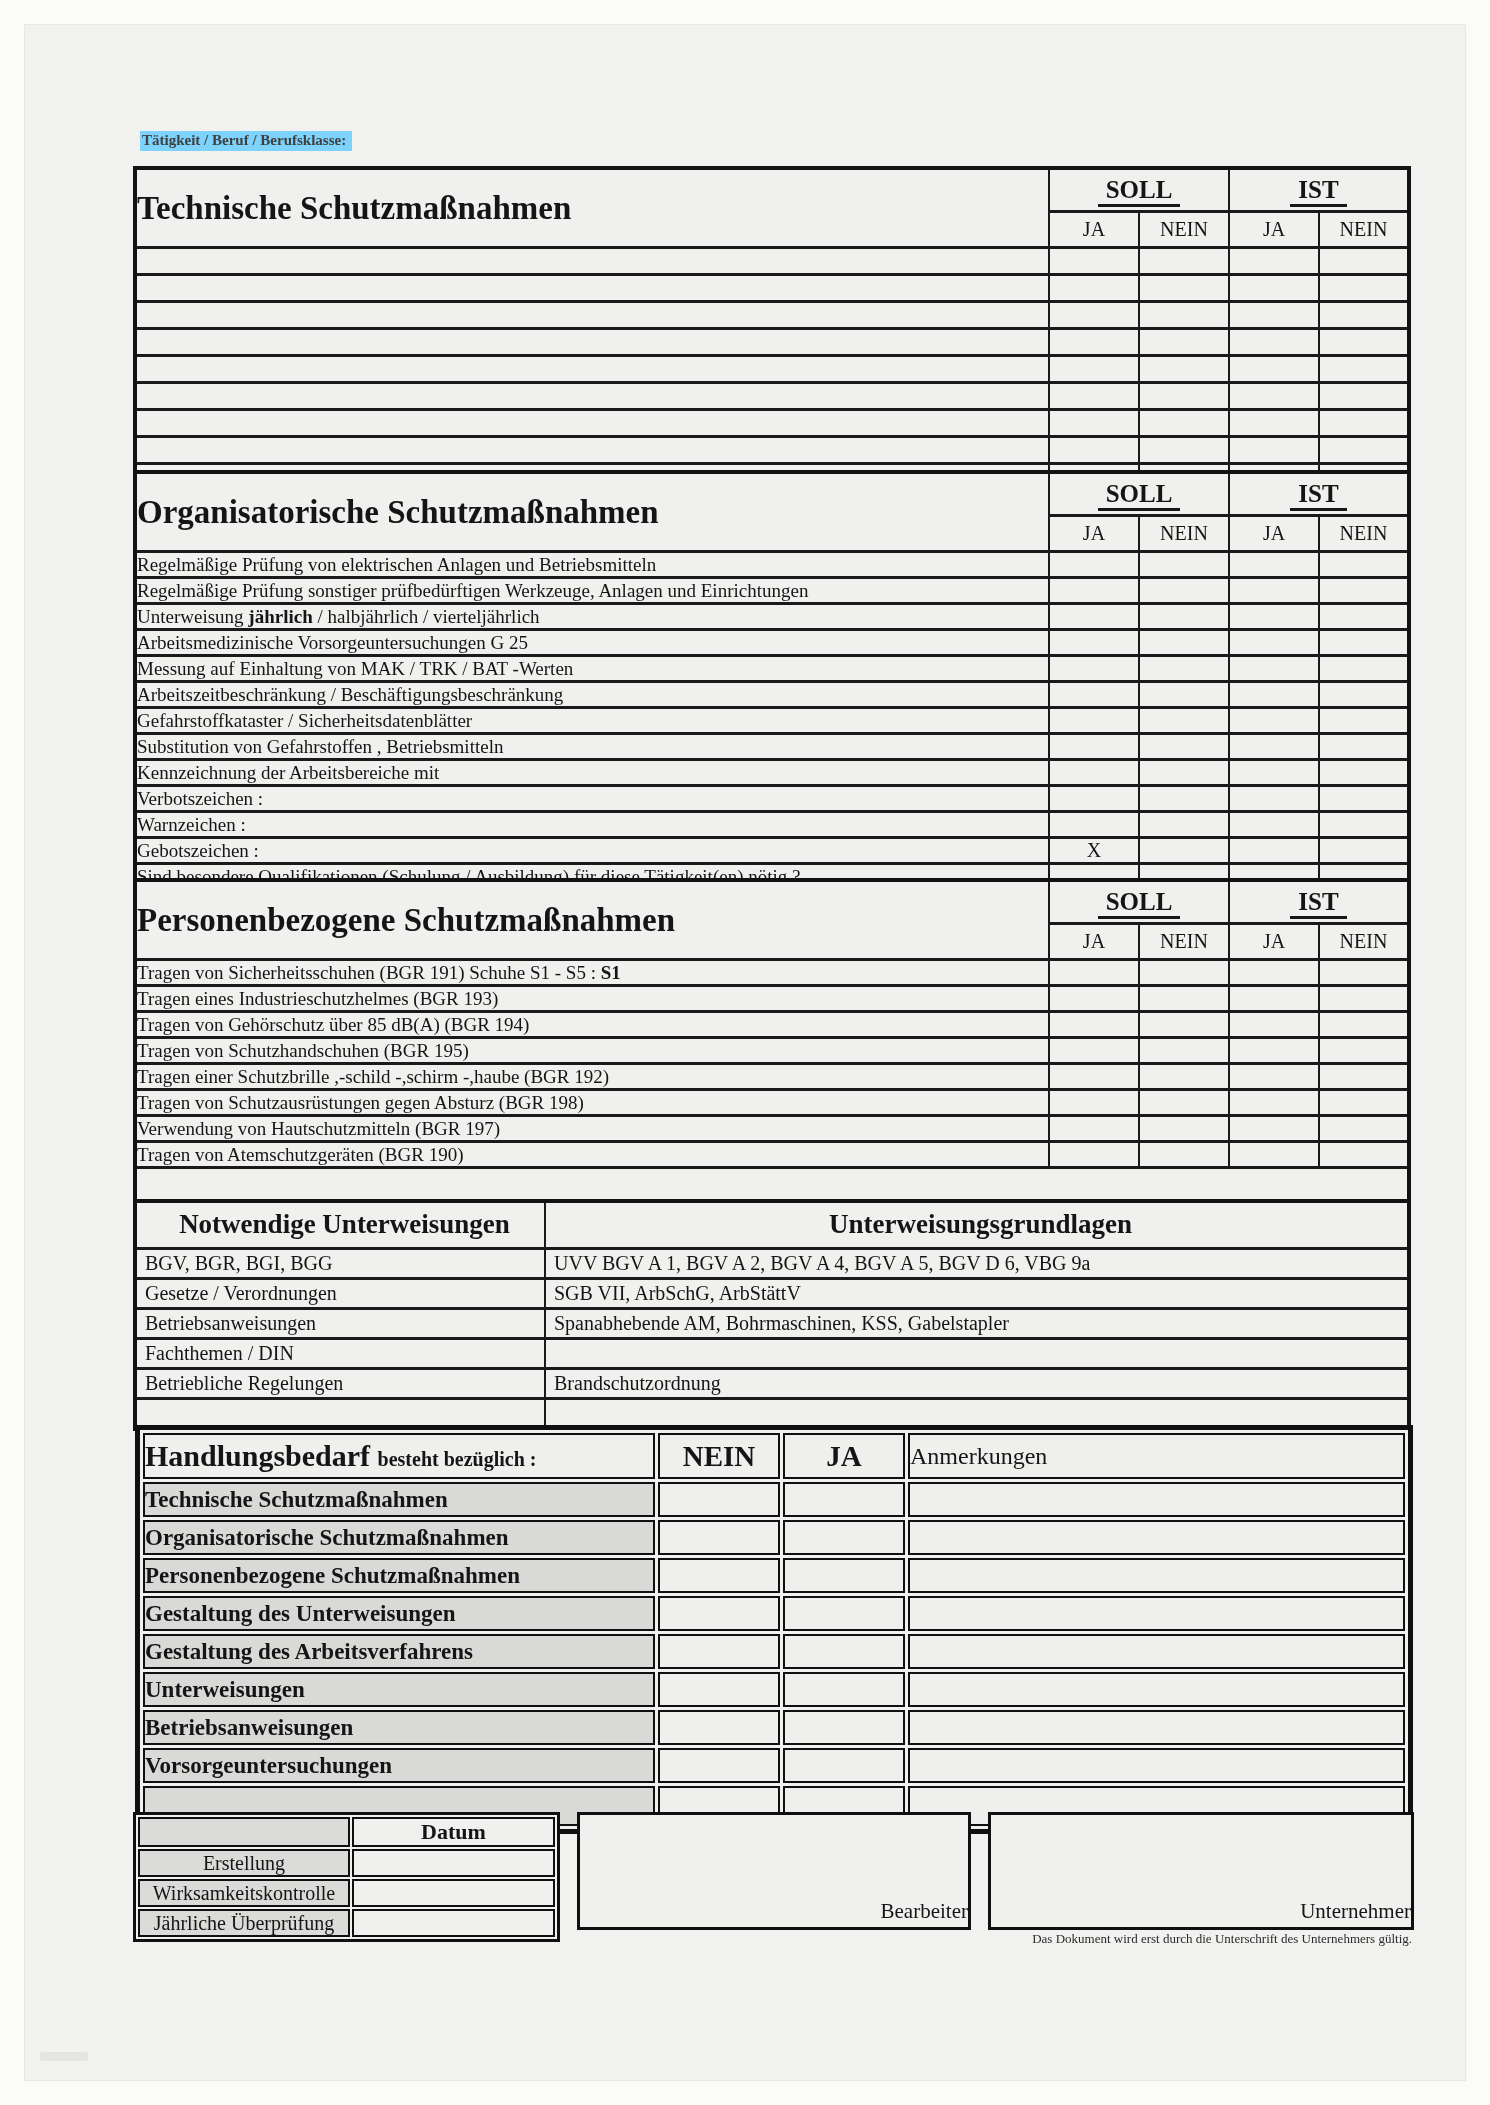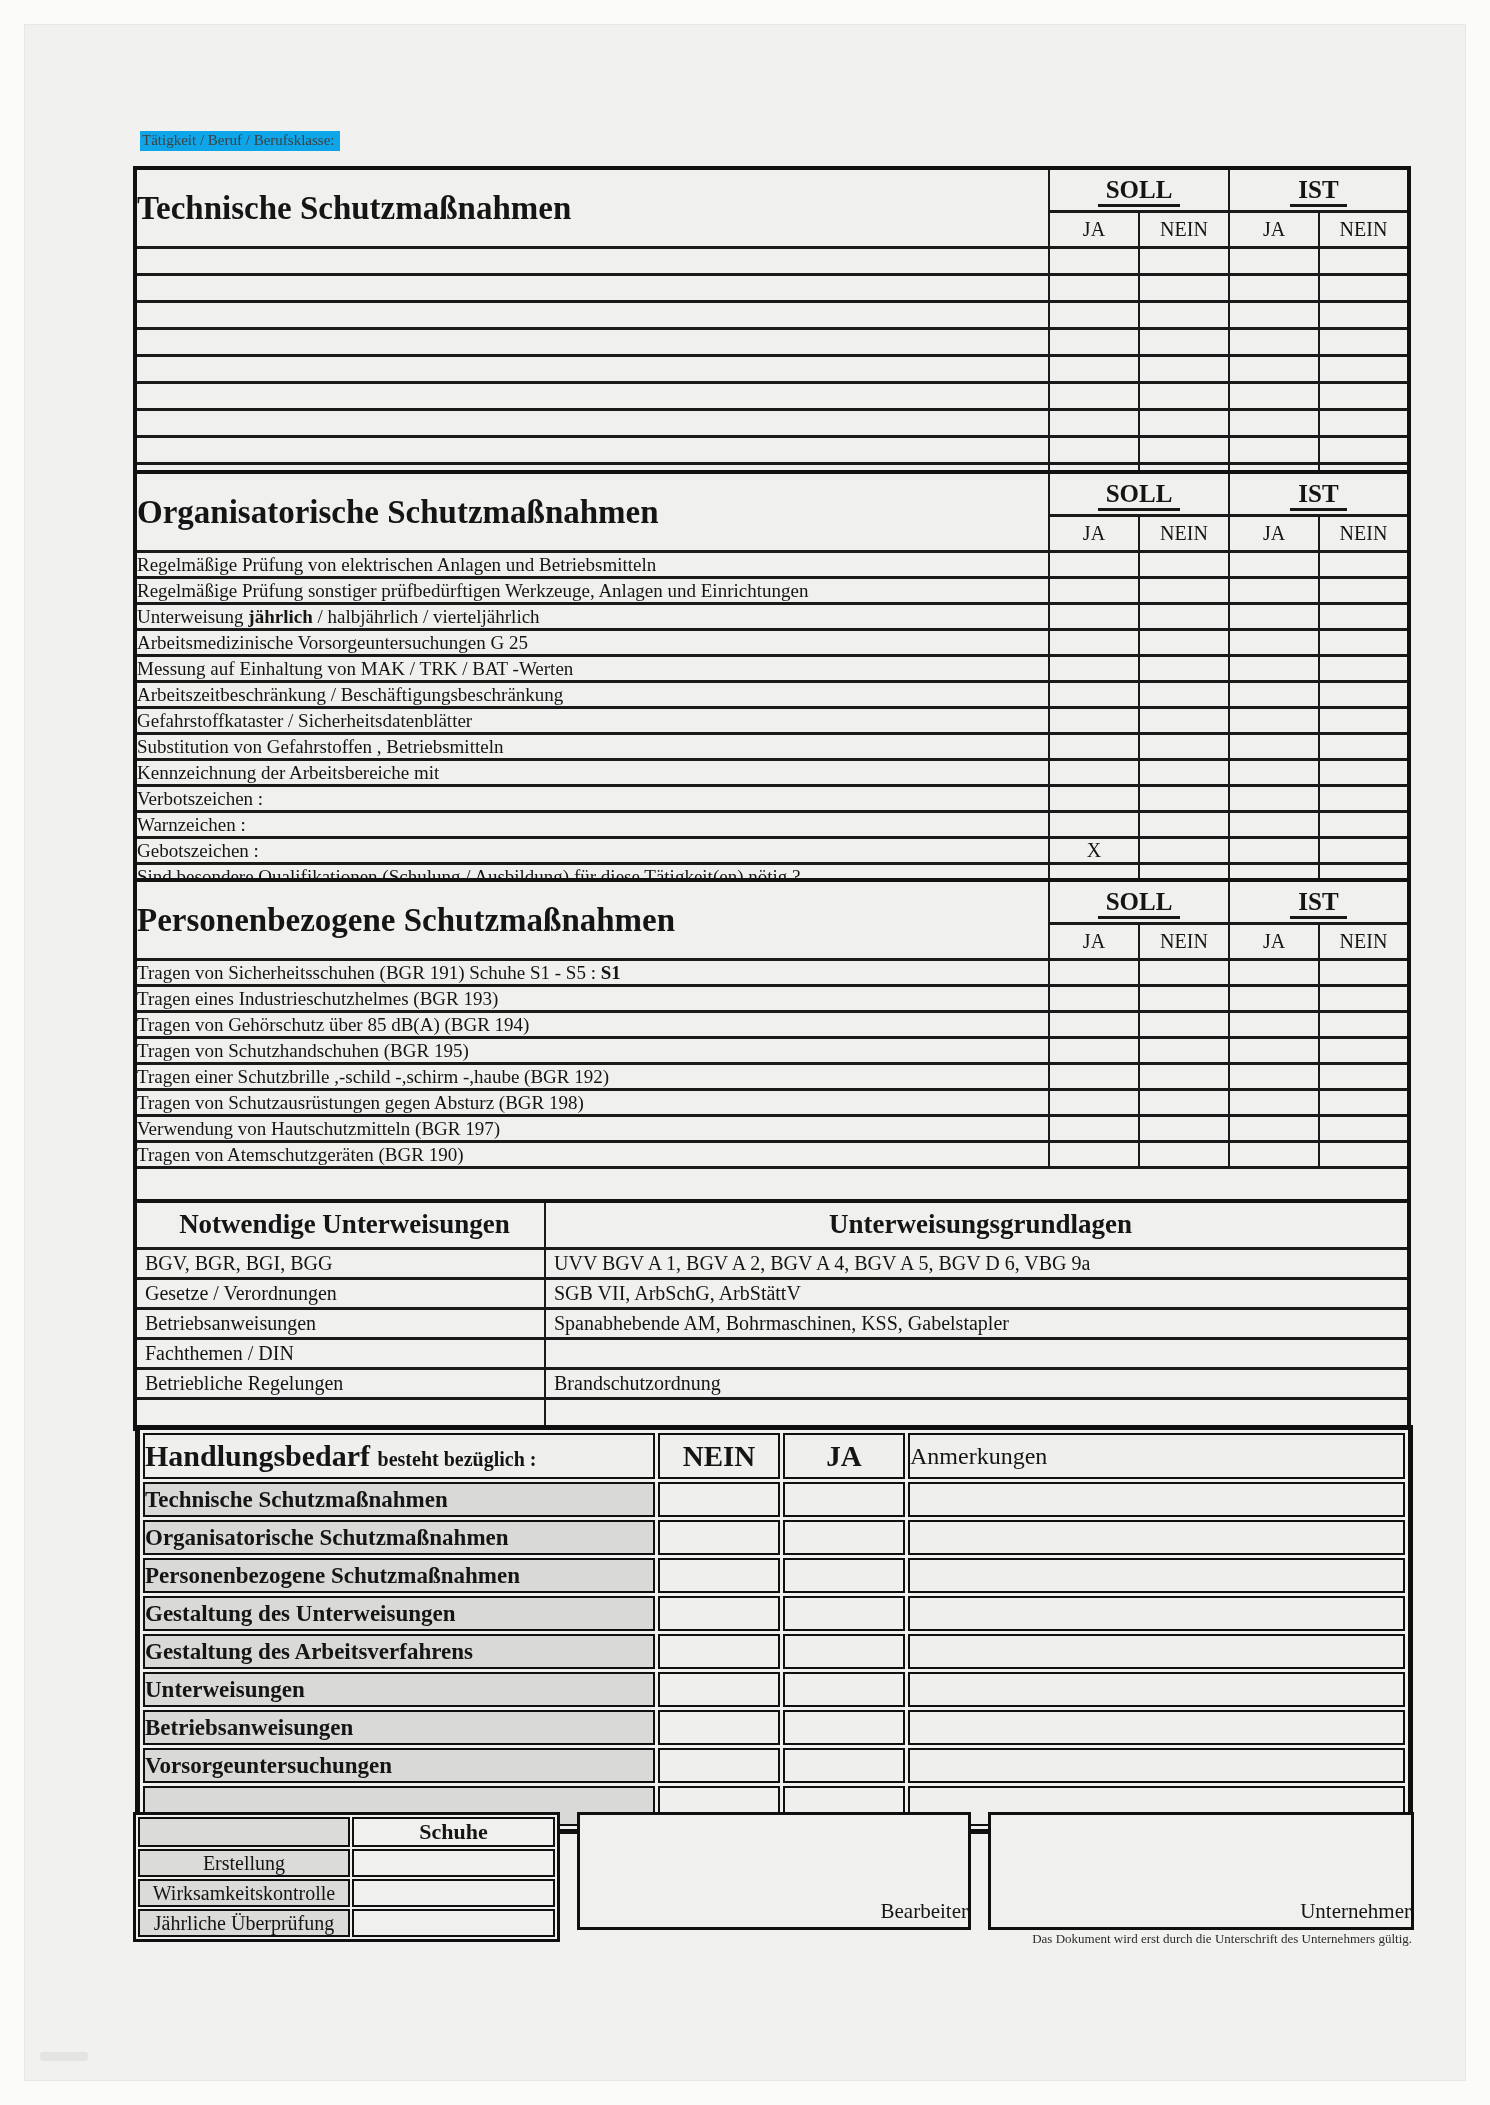--- a/index.html
+++ b/index.html
@@ -11,22 +11,23 @@
     overflow:hidden;
   }
   .page {
     position:absolute; left:24px; top:24px; right:24px; bottom:24px;
     background:#f1f1ef;
     box-shadow:0 0 0 1px #e7e7e5 inset;
   }
   .top-label {
     position:absolute; left:140px; top:131px;
     font-size:15px; color:#3f3f3f;
-    background:#0ea5e9; padding:1px 6px 2px 2px;
+    background:#7dd3fc; padding:1px 6px 2px 2px;
     white-space:nowrap;
+    font-weight:bold;
   }
   
   .grid {
     position:absolute; left:133px; width:1278px;
     border-collapse:collapse; table-layout:fixed;
     background:#f0f0ee;
     border:4px solid #121212;
   }
   .grid td {
     border:2px solid #1a1a1a;
@@ -495,21 +496,21 @@
   </table>
 
 <table id="tbl-datum">
   <colgroup>
       <col style="width:212px">
       <col style="width:auto">
     </colgroup>
   <tbody>
       <tr>
         <td class="d-gray"></td>
-        <td class="d-head">Schuhe</td>
+        <td class="d-head">Datum</td>
       </tr>
   <tr>
         <td class="d-lbl d-gray">Erstellung</td>
         <td></td>
       </tr>
   <tr>
         <td class="d-lbl d-gray">Wirksamkeitskontrolle</td>
         <td></td>
       </tr>
   <tr>

